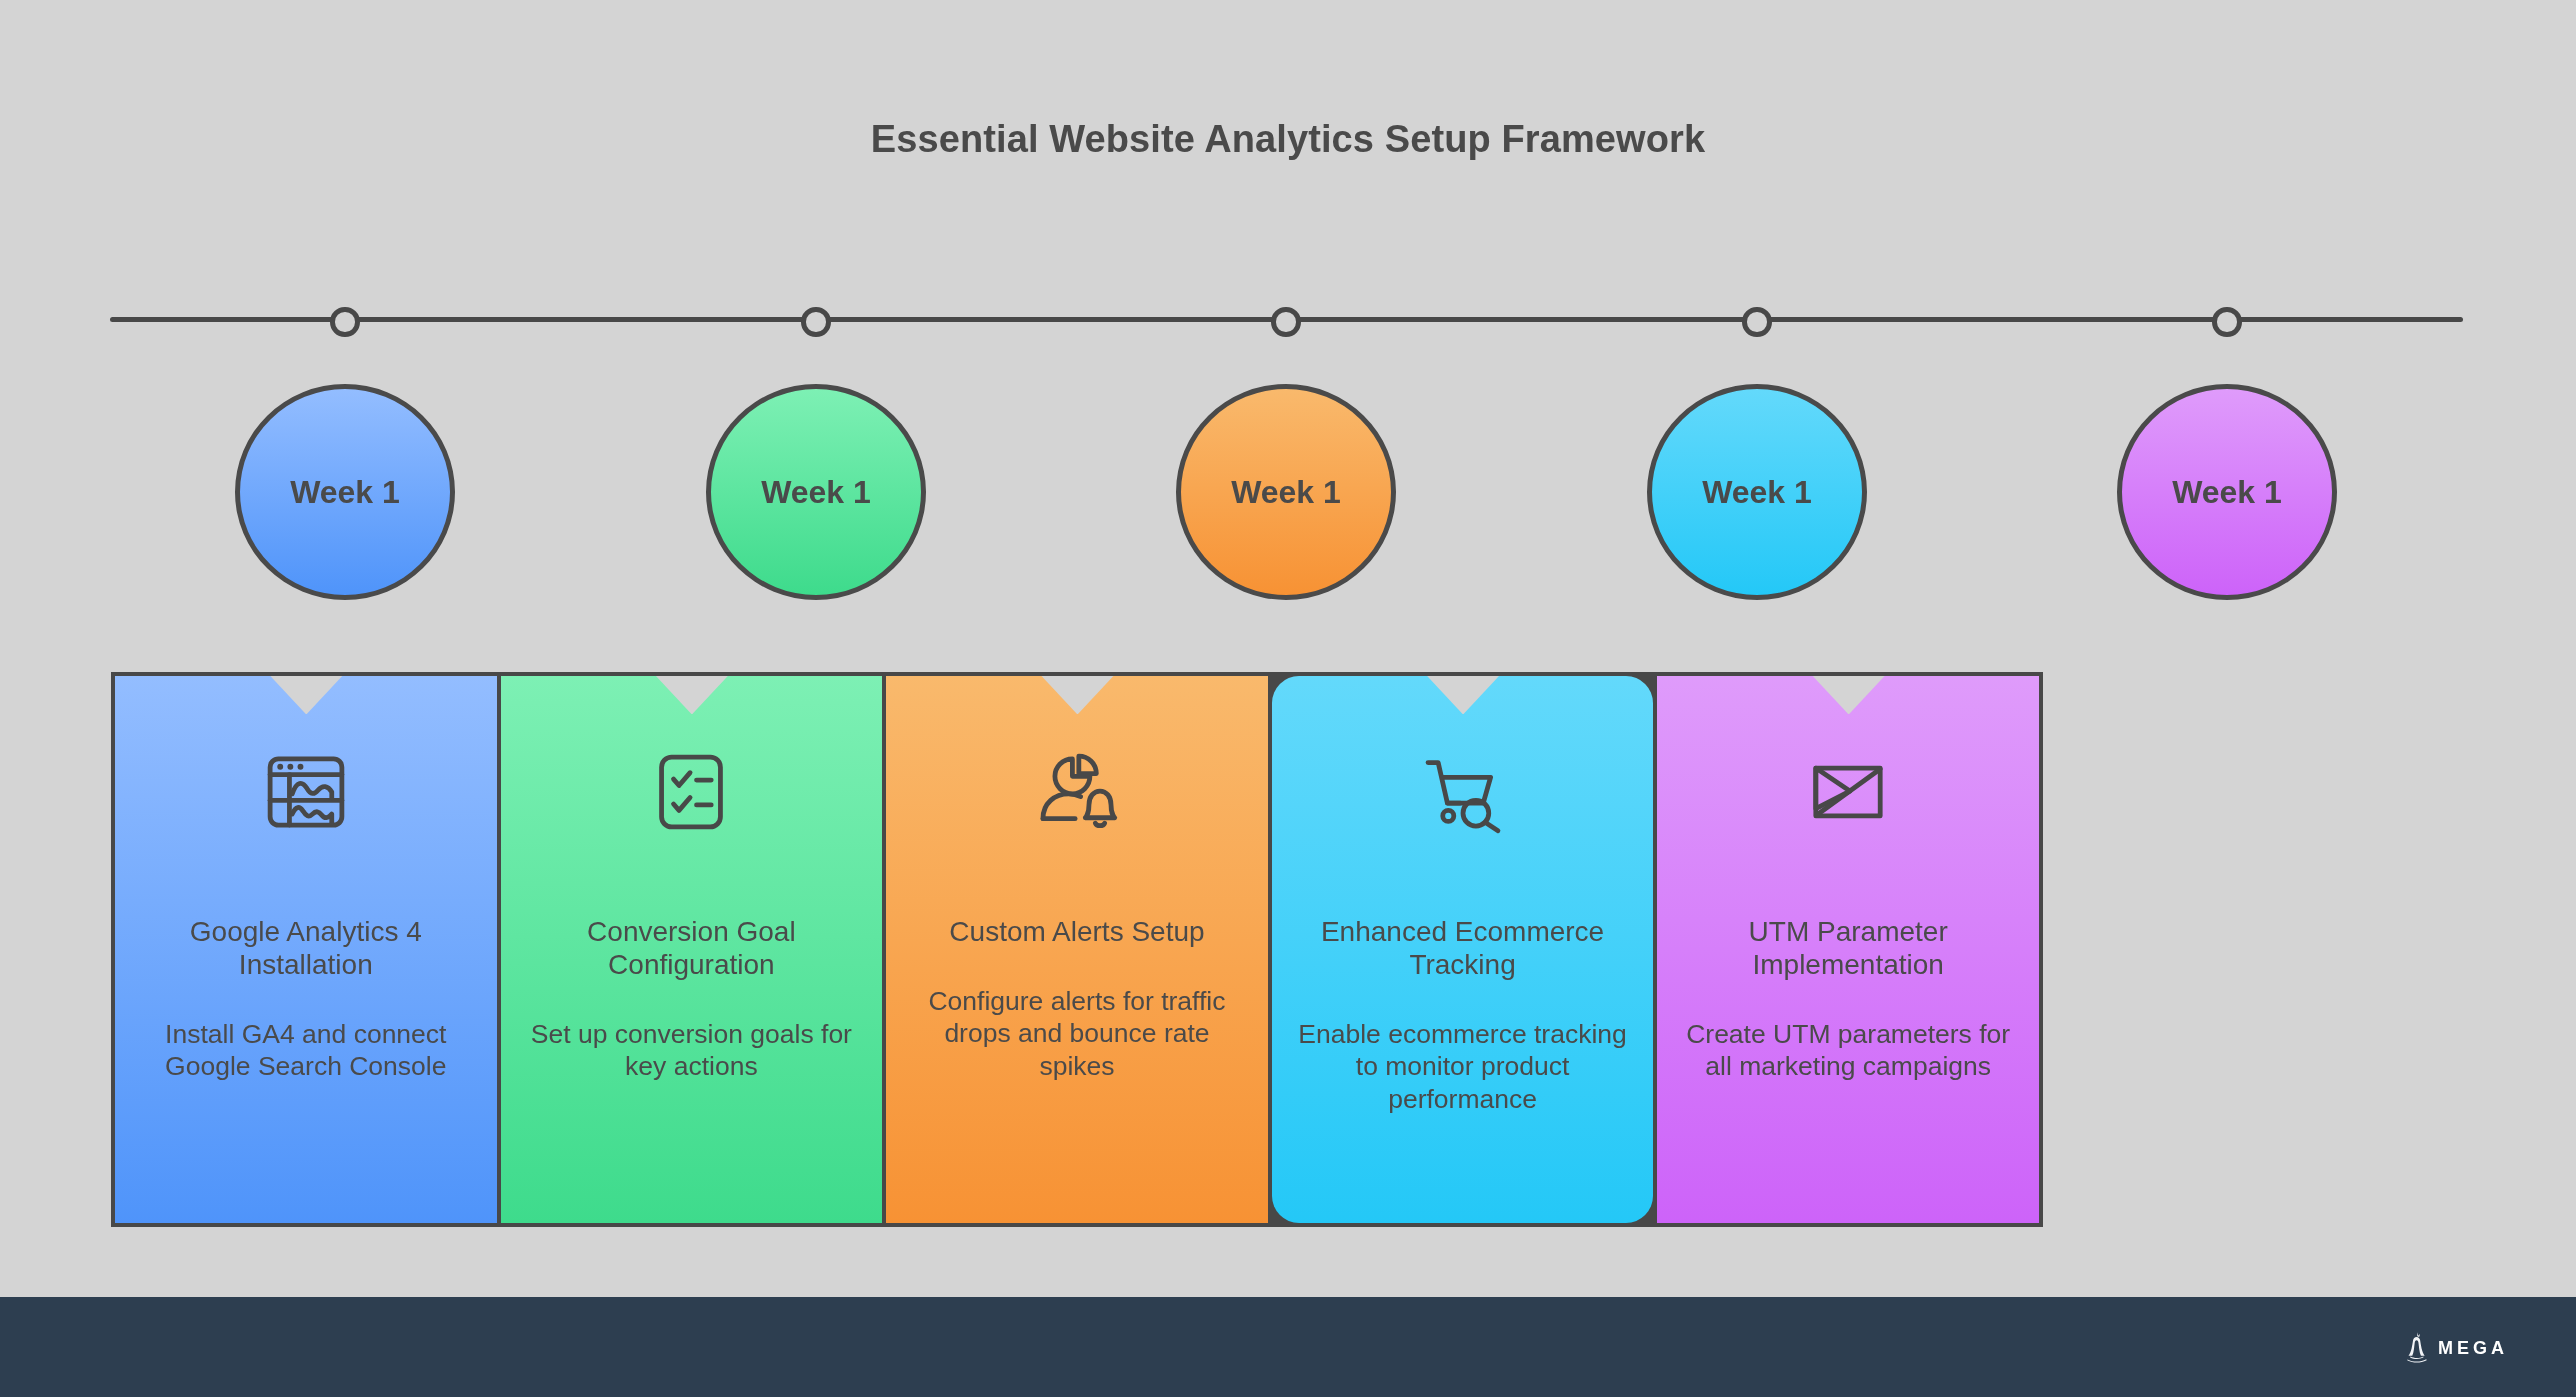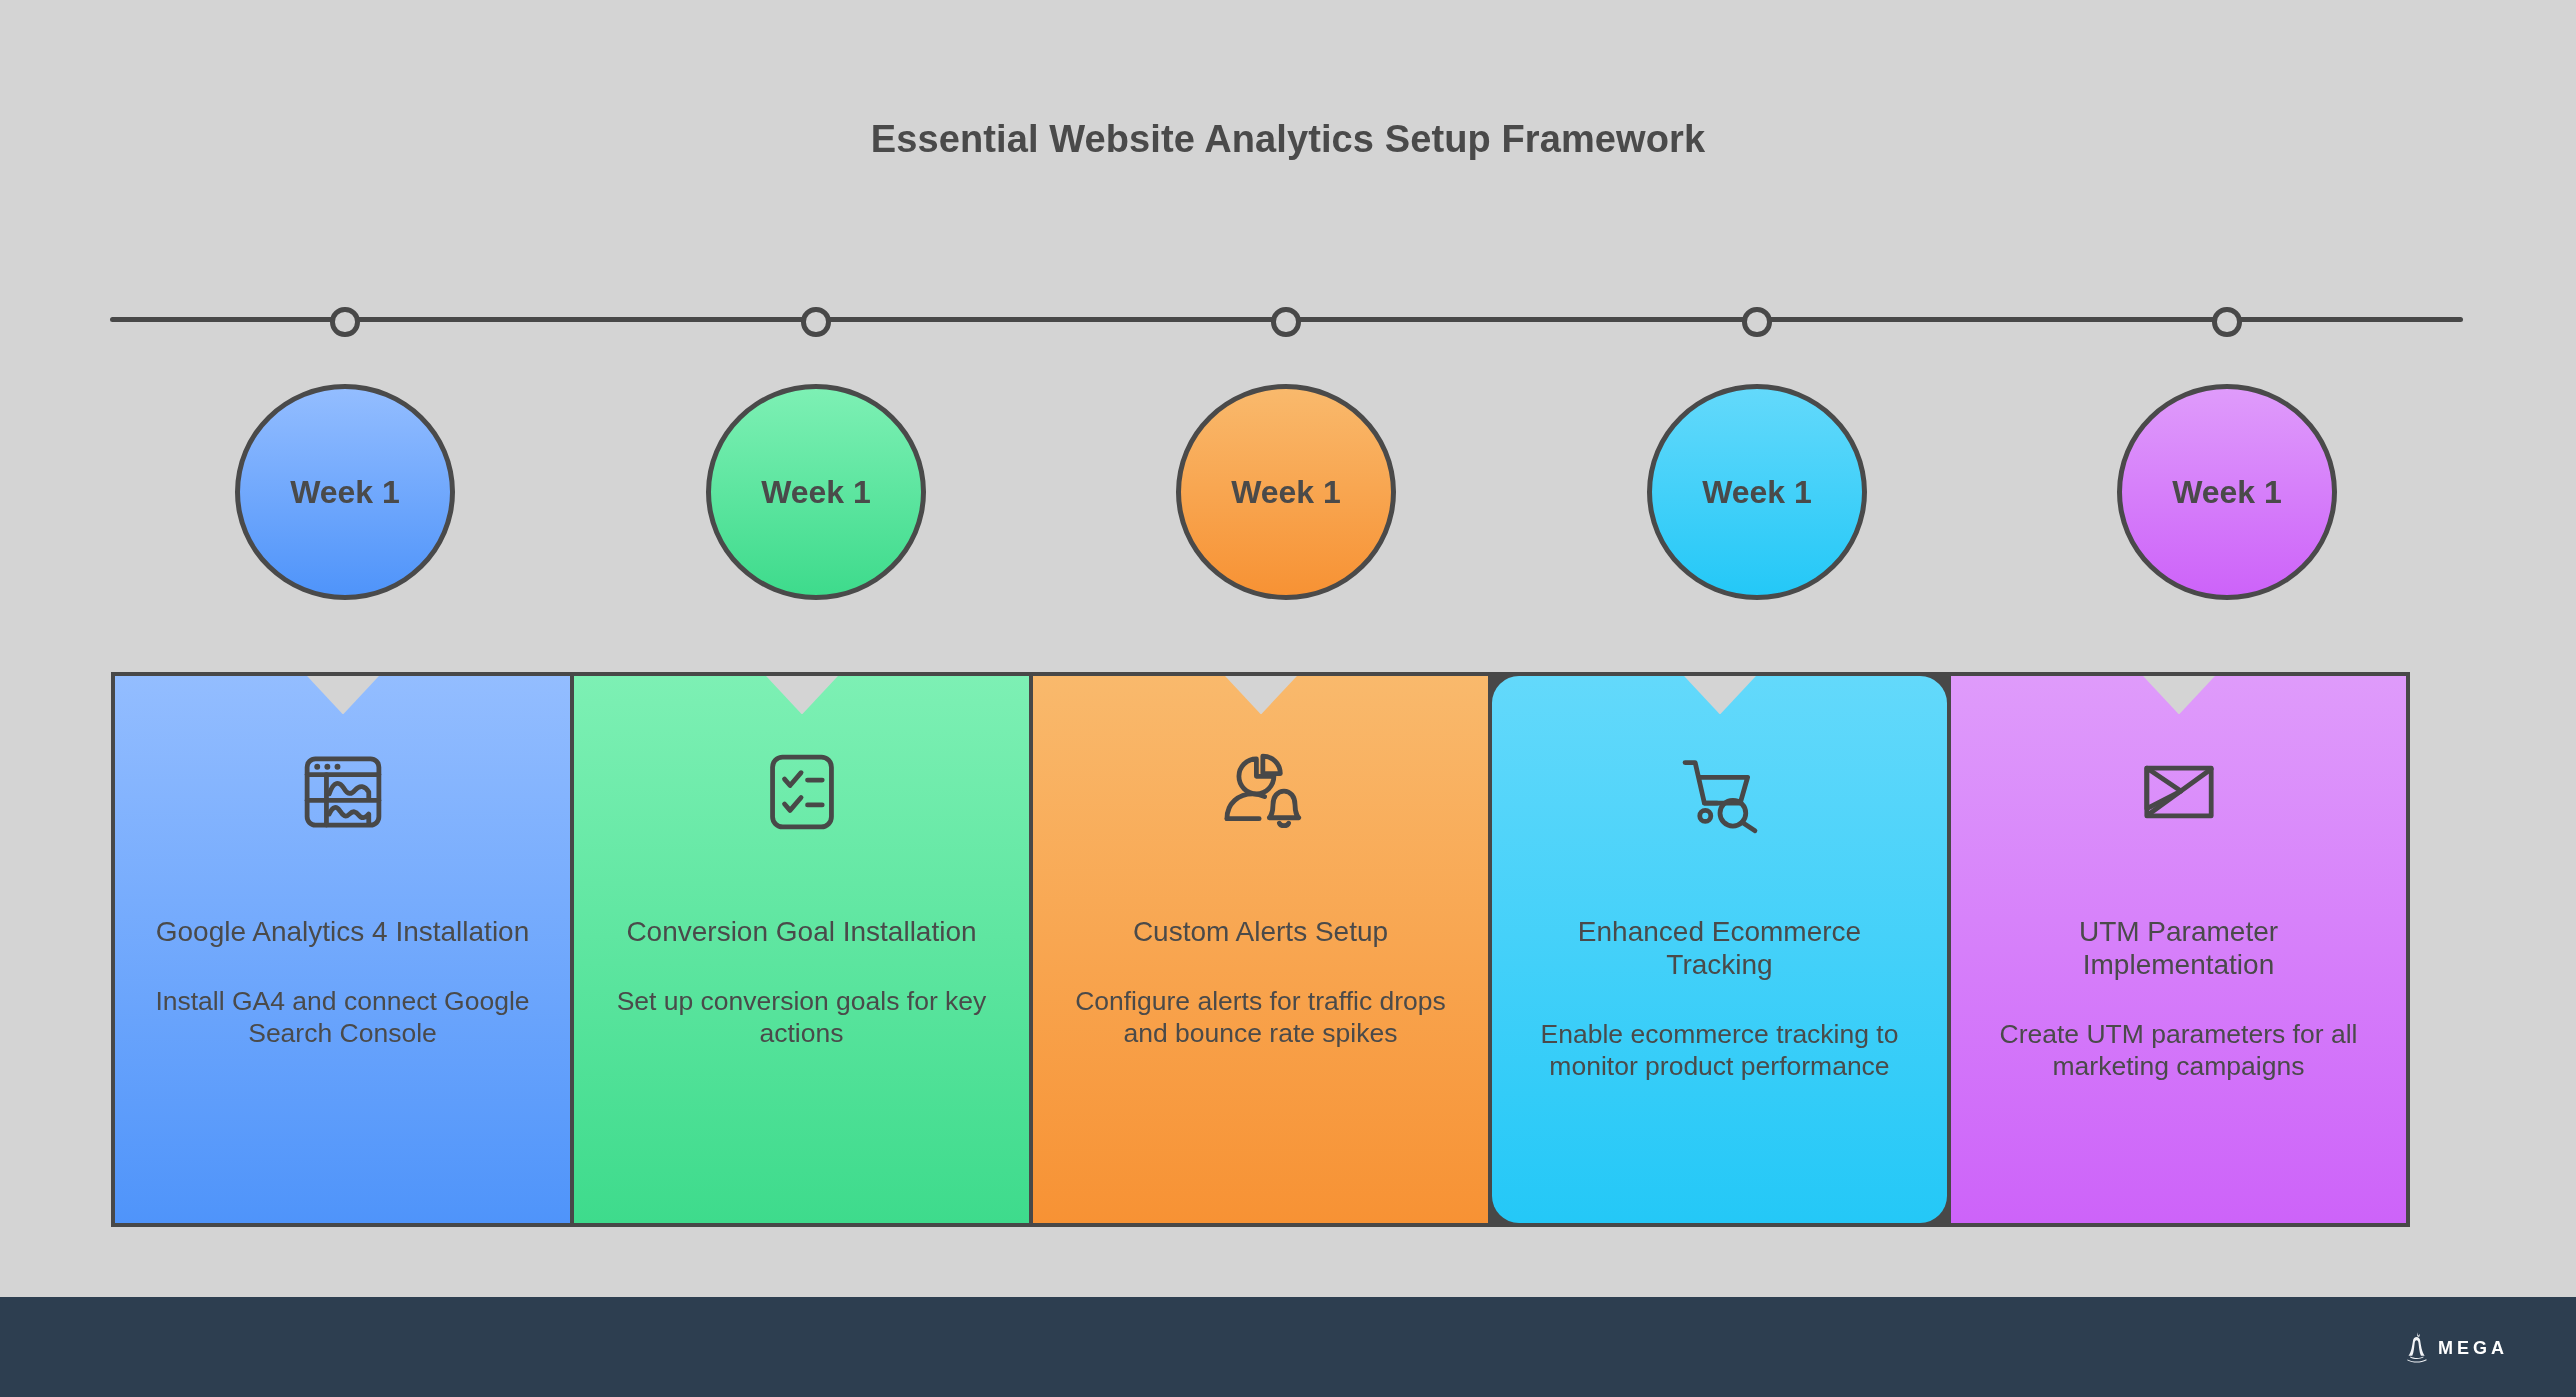--- a/index.html
+++ b/index.html
@@ -93,21 +93,21 @@
     font-weight: bold;
     color: #4a4a4a;
     white-space: nowrap;
   }
 
   
   #cards-band {
     position: absolute;
     left: 111px;
     top: 672px;
-    width: 2299px;
+    width: 1932px;
     height: 555px;
     background: #484848;
     display: flex;
     box-sizing: border-box;
     padding: 4px;
     gap: 4px;
   }
   .card {
     position: relative;
     flex: 1 1 0;
@@ -245,21 +245,21 @@
       <div class="card" style="background: linear-gradient(rgb(125, 240, 180) 0%, rgb(62, 219, 140) 100%);">
         <div class="card-notch-edge"></div>
         <div class="card-notch"></div>
         <svg class="card-icon" viewBox="0 0 100 100">
           <rect x="18" y="12" width="64" height="76" rx="11" fill="none" stroke="#484848" stroke-width="5.2" stroke-linecap="round" stroke-linejoin="round"></rect>
           <path d="M31 36 L37 43 L49 29" fill="none" stroke="#484848" stroke-width="5.2" stroke-linecap="round" stroke-linejoin="round"></path>
           <line x1="56" y1="37" x2="72" y2="37" fill="none" stroke="#484848" stroke-width="5.2" stroke-linecap="round" stroke-linejoin="round"></line>
           <path d="M31 63 L37 70 L49 56" fill="none" stroke="#484848" stroke-width="5.2" stroke-linecap="round" stroke-linejoin="round"></path>
           <line x1="56" y1="64" x2="72" y2="64" fill="none" stroke="#484848" stroke-width="5.2" stroke-linecap="round" stroke-linejoin="round"></line>
         </svg>
-        <div class="card-title">Conversion Goal Installation</div>
+        <div class="card-title">Conversion Goal Configuration</div>
         <div class="card-desc">Set up conversion goals for key actions</div>
       </div>
       <div class="card" style="background: linear-gradient(rgb(249, 185, 108) 0%, rgb(247, 146, 52) 100%);">
         <div class="card-notch-edge"></div>
         <div class="card-notch"></div>
         <svg class="card-icon" viewBox="0 0 100 100">
           <path d="M45 14 A19 19 0 1 0 64 33 L45 33 Z" fill="none" stroke="#484848" stroke-width="5.2" stroke-linecap="round" stroke-linejoin="round"></path>
           <path d="M52 11 A19 19 0 0 1 71 30 L52 30 Z" fill="none" stroke="#484848" stroke-width="5.2" stroke-linecap="round" stroke-linejoin="round"></path>
           <path d="M13 79 C13 62 26 52 41 52 C46 52 50 53 54 55" fill="none" stroke="#484848" stroke-width="5.2" stroke-linecap="round" stroke-linejoin="round"></path>
           <line x1="13" y1="79" x2="48" y2="79" fill="none" stroke="#484848" stroke-width="5.2" stroke-linecap="round" stroke-linejoin="round"></line>

